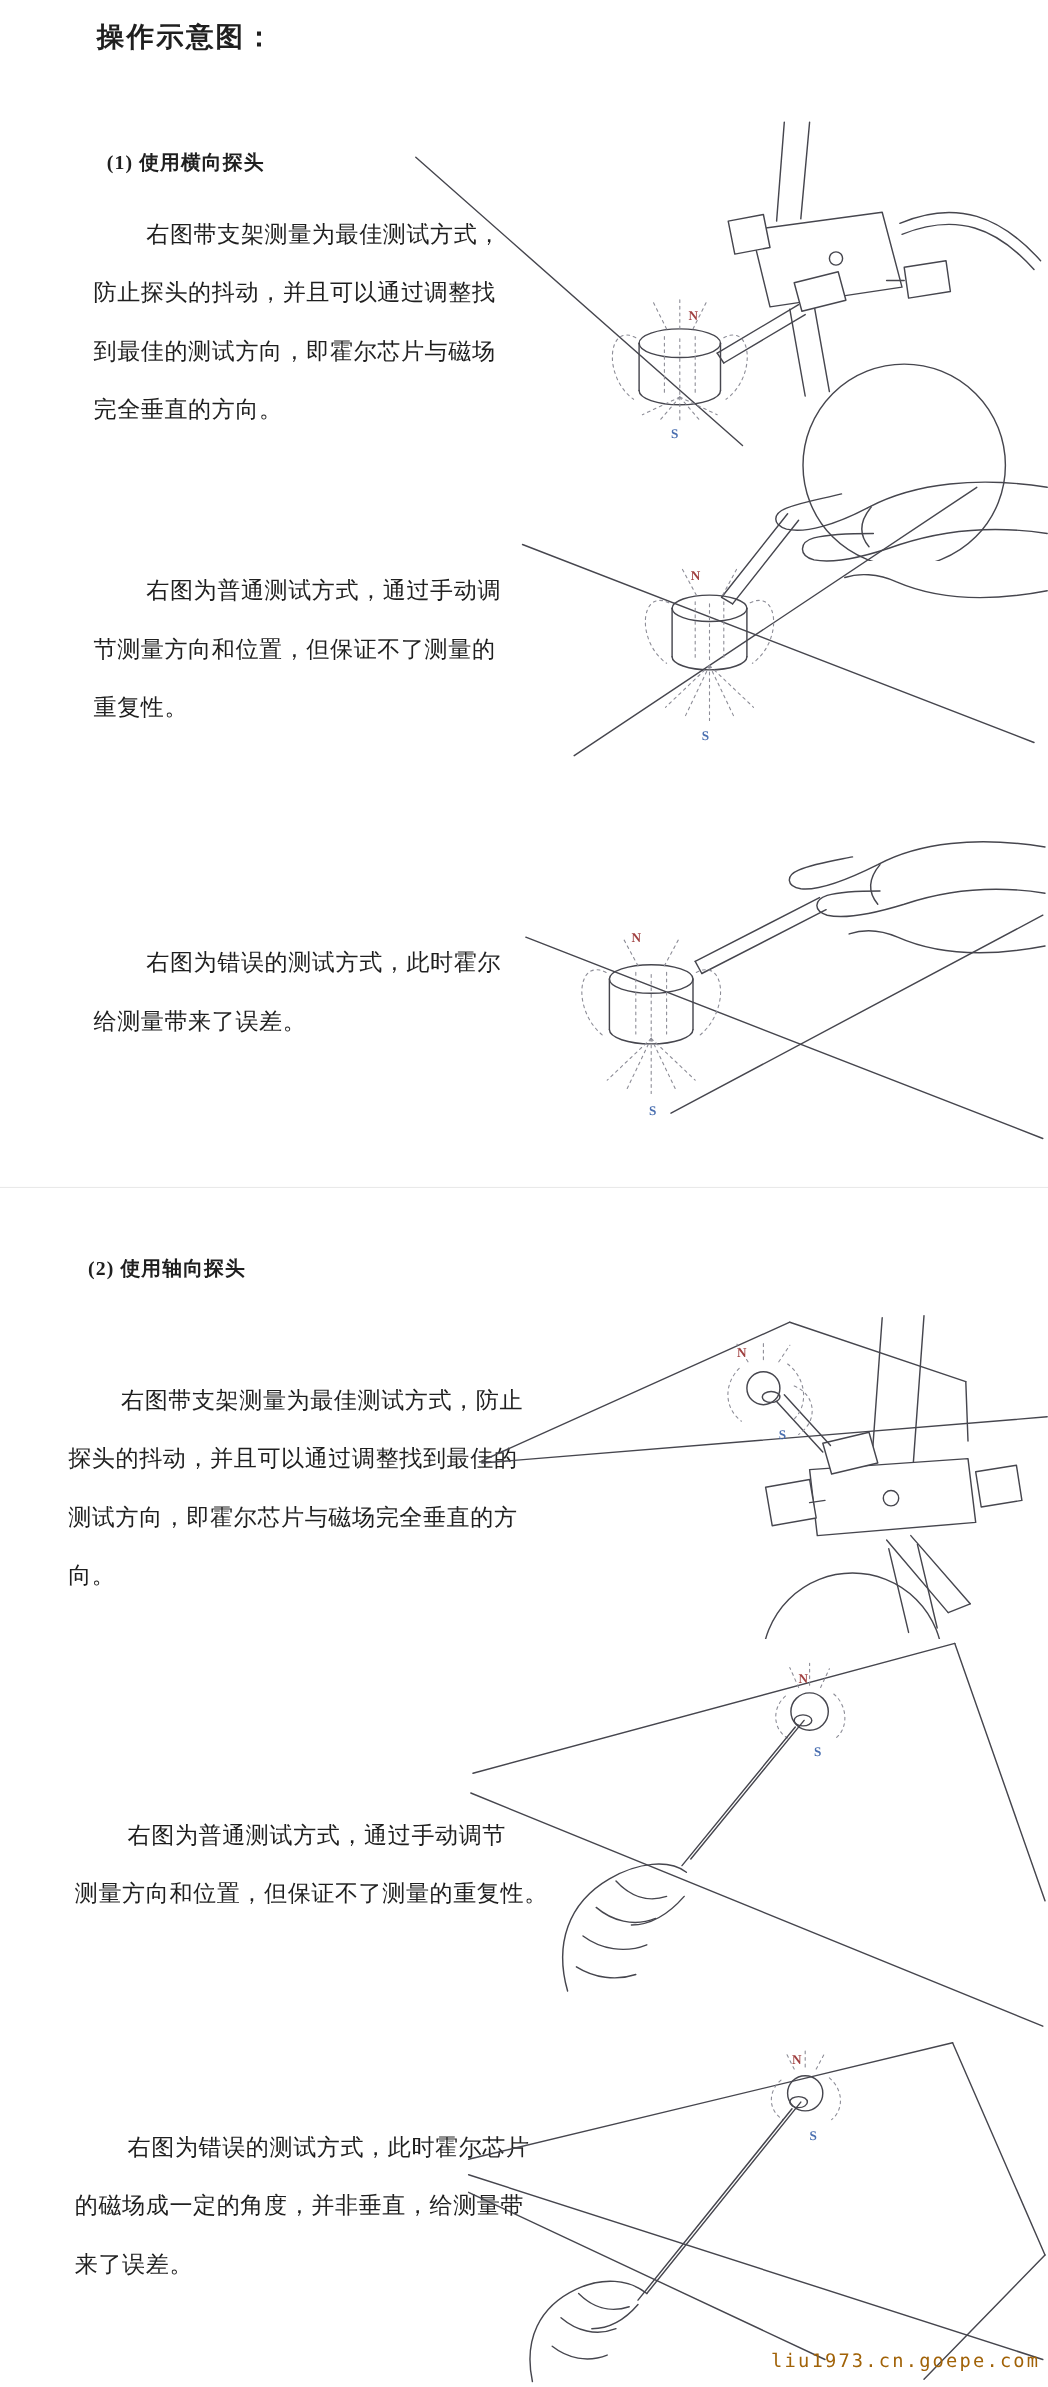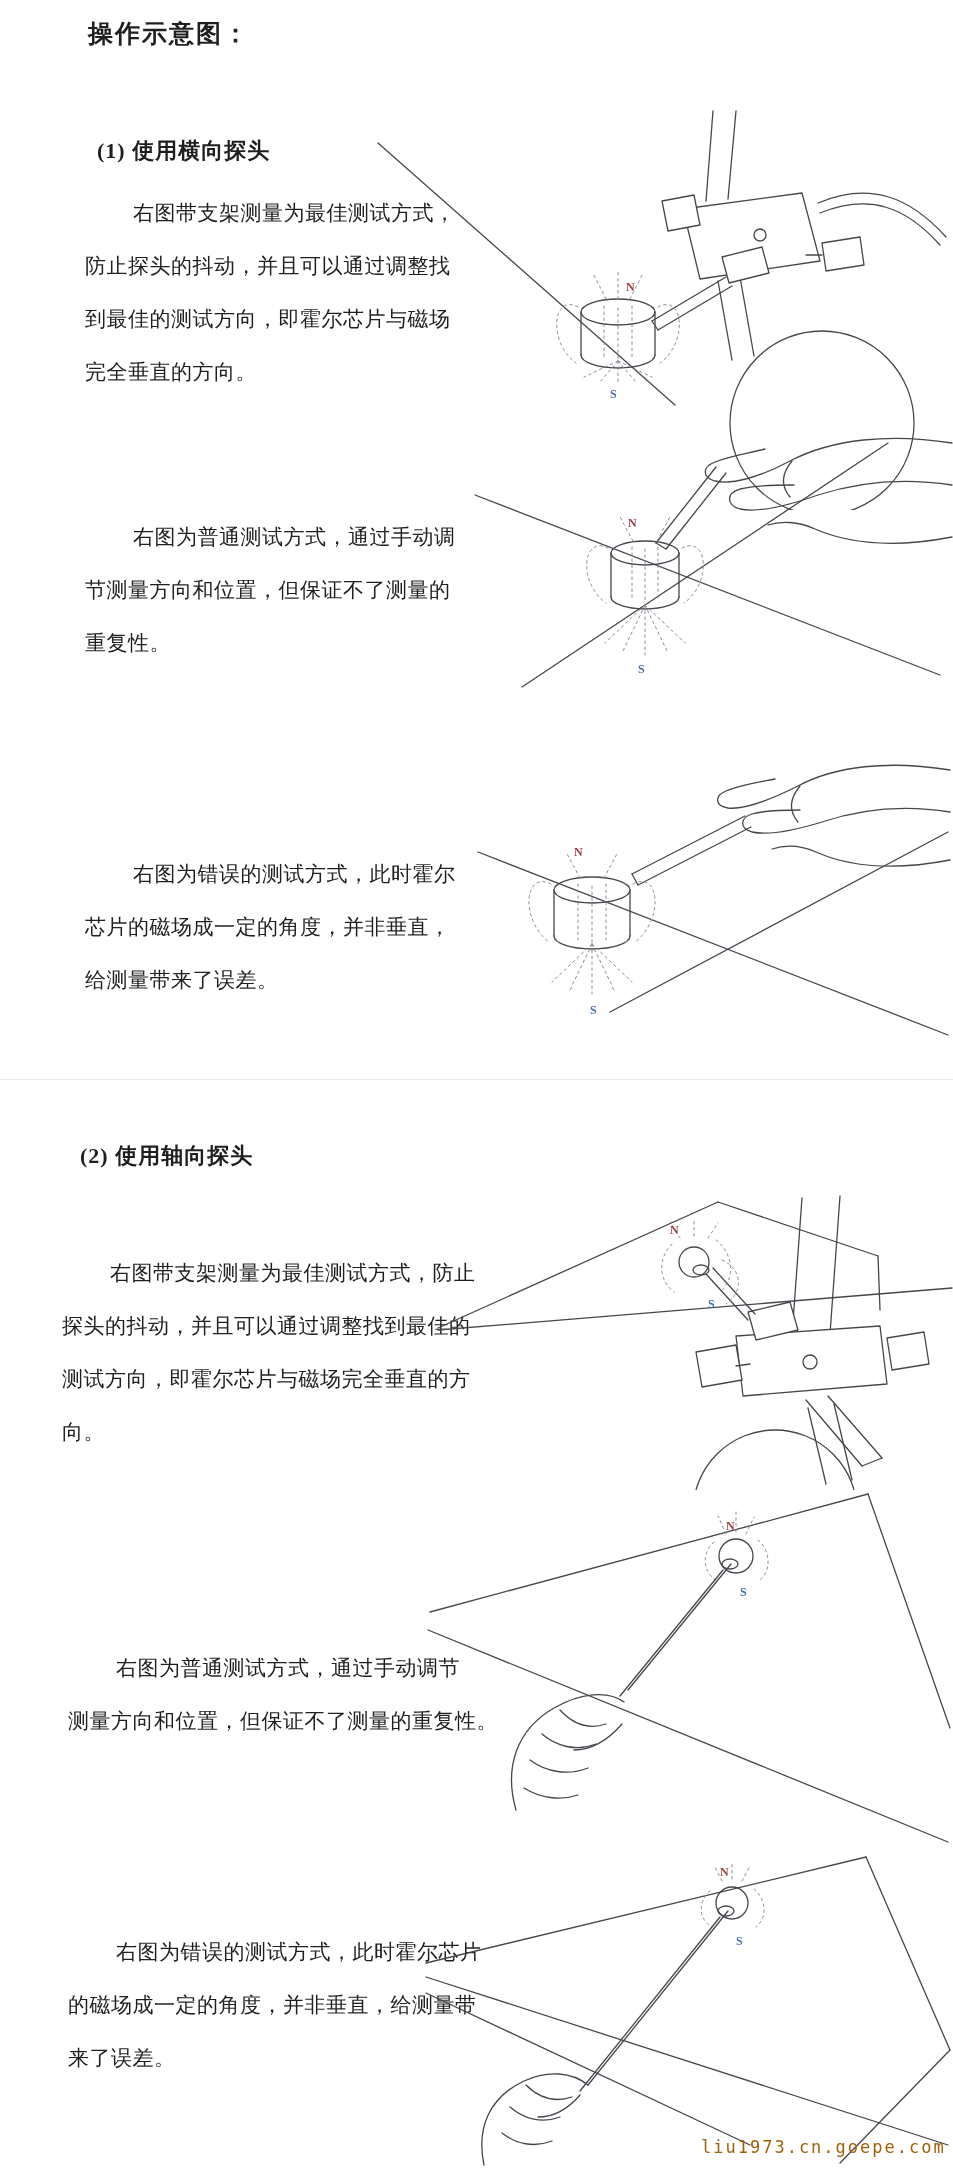--- a/index.html
+++ b/index.html
@@ -1,27 +1,27 @@
 <!DOCTYPE html>
 <html><head>
 <meta charset="utf-8">
 <style>
   html,body{margin:0;padding:0;background:#ffffff;}
   .page{position:relative;width:953px;height:2170px;background:#fff;overflow:hidden;
         font-family:"Liberation Serif","DejaVu Serif",serif;color:#1f1f1f;}
   .title{position:absolute;left:88px;top:17px;font-size:25px;font-weight:bold;letter-spacing:2px;}
-  .heading{position:absolute;font-size:22px;font-weight:600;letter-spacing:1px;white-space:nowrap;}
+  .heading{position:absolute;font-size:18px;font-weight:600;letter-spacing:1px;white-space:nowrap;}
   #h1{left:97px;top:136px;}
   #h2{left:80px;top:1141px;}
   .para{position:absolute;font-size:21px;}
   .para .ln{height:53px;line-height:53px;white-space:nowrap;letter-spacing:.5px;}
   .ln.ind{padding-left:48px;}
   #p1{left:85px;top:187px;}
   #p2{left:85px;top:511px;}
-  #p3{left:85px;top:849px;font-family:Liberation Mono, monospace;}
+  #p3{left:85px;top:849px;}
   #p4{left:62px;top:1247px;}
   #p5{left:68px;top:1642px;}
   #p6{left:68px;top:1926px;}
   .fig{position:absolute;}
   #f1{left:370px;top:105px;}
   #f2{left:460px;top:425px;}
   #f3{left:460px;top:760px;}
   #f4{left:430px;top:1140px;}
   #f5{left:420px;top:1480px;}
   #f6{left:420px;top:1845px;}
@@ -51,21 +51,20 @@
 
   <div class="para" id="p1">
     <div class="ln ind">右图带支架测量为最佳测试方式，</div>
     <div class="ln">防止探头的抖动，并且可以通过调整找</div>
     <div class="ln">到最佳的测试方向，即霍尔芯片与磁场</div>
     <div class="ln">完全垂直的方向。</div>
   </div>
 
   <div class="para" id="p3">
     <div class="ln ind">右图为错误的测试方式，此时霍尔</div>
-    <div class="ln">芯片的磁场成一定的角度，并非垂直，</div>
     <div class="ln">给测量带来了误差。</div>
   </div>
 
   <div class="heading" id="h2">(2) 使用轴向探头</div>
 
   <div class="para" id="p4">
     <div class="ln ind">右图带支架测量为最佳测试方式，防止</div>
     <div class="ln">探头的抖动，并且可以通过调整找到最佳的</div>
     <div class="ln">测试方向，即霍尔芯片与磁场完全垂直的方</div>
     <div class="ln">向。</div>

